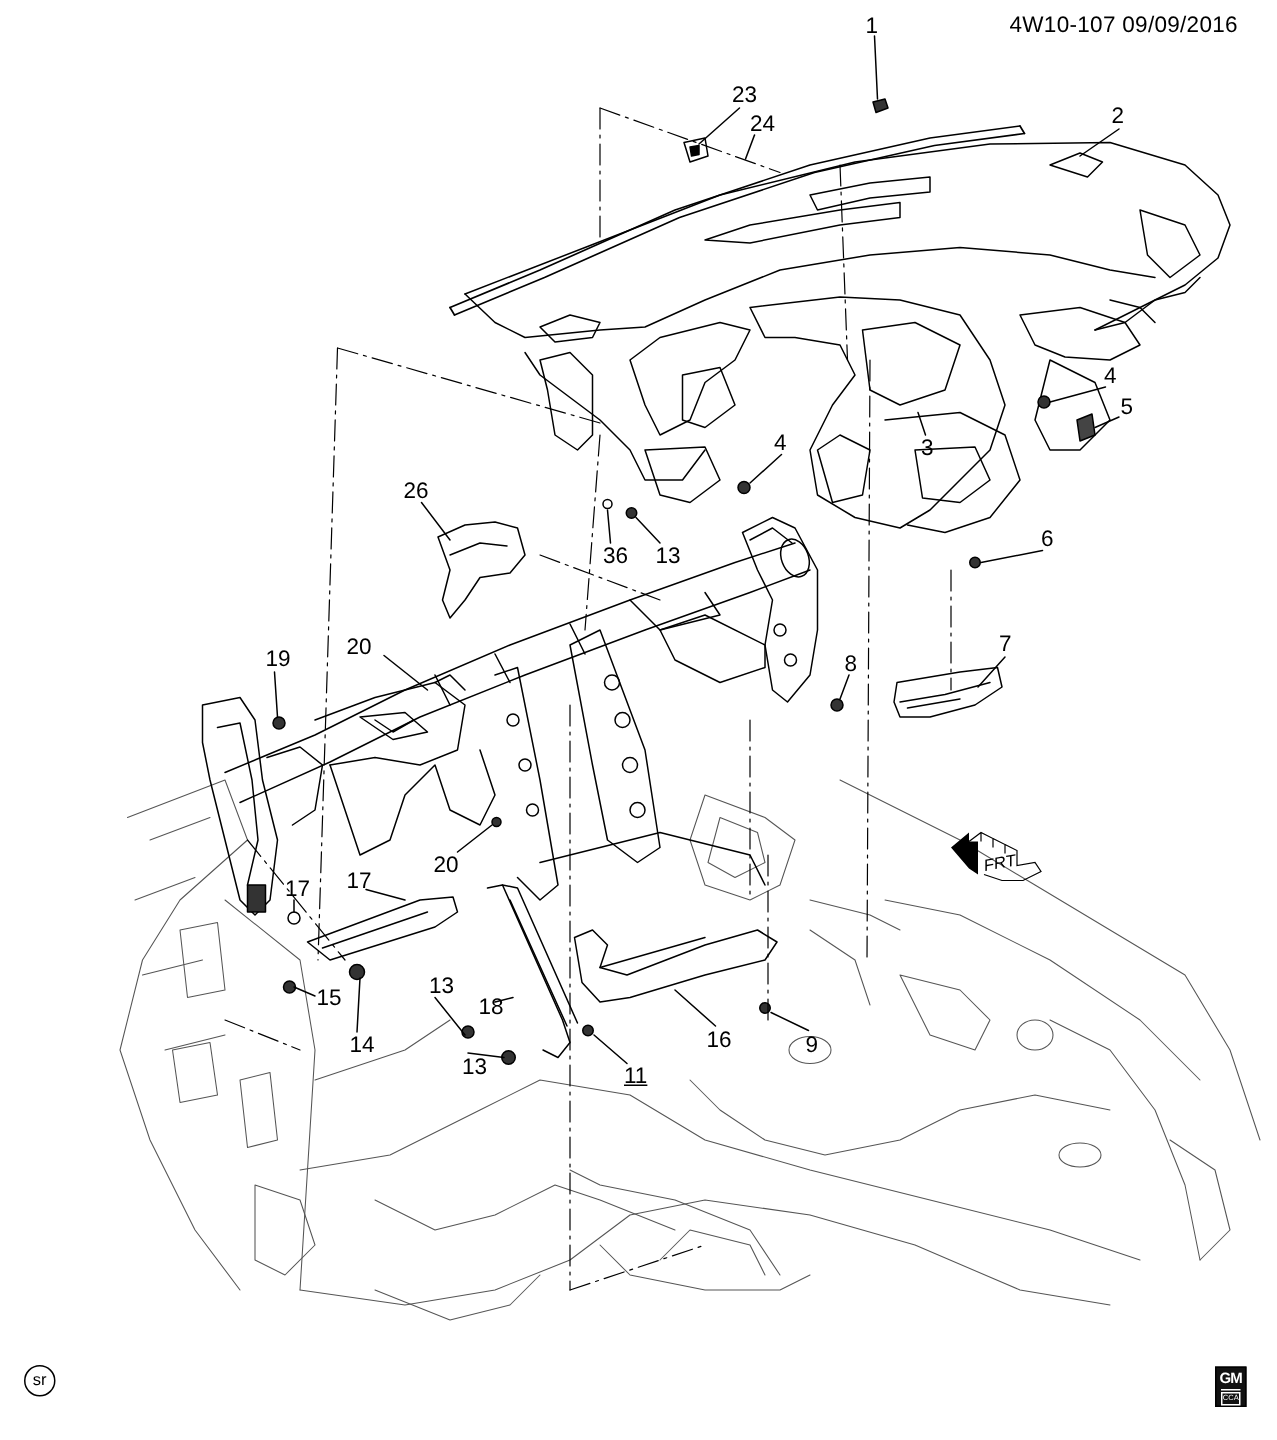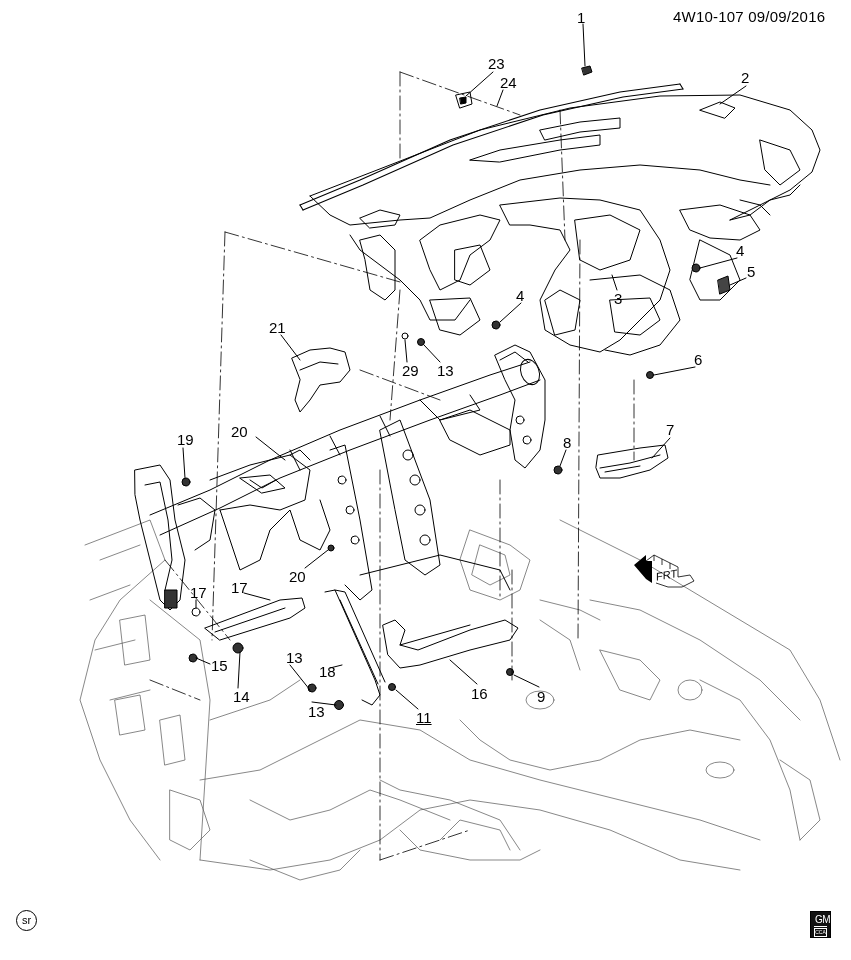--- a/index.html
+++ b/index.html
@@ -2,21 +2,21 @@
 <html><head>
 <meta charset="utf-8">
 <style>
   html,body{margin:0;padding:0;background:#fff;}
   body{width:851px;height:960px;position:relative;overflow:hidden;font-family:"Liberation Sans",sans-serif;color:#000;}
   #canvas{position:absolute;left:0;top:0;width:851px;height:960px;}
   .header-code{position:absolute;left:673px;top:8px;font-size:15px;letter-spacing:0.2px;white-space:nowrap;}
   .callout{position:absolute;font-size:15px;line-height:15px;white-space:nowrap;cursor:pointer;}
   .sr-badge{position:absolute;left:16px;top:910px;width:19px;height:19px;border:1.6px solid #000;border-radius:50%;font-size:11px;line-height:19px;text-align:center;}
   .gm-logo{position:absolute;left:810px;top:911px;width:21px;height:27px;background:#111;border:1px solid #000;box-sizing:border-box;color:#fff;text-align:center;}
-  .gm-logo .gm{display:block;font-size:10px;font-weight:normal;line-height:11px;margin-top:2px;letter-spacing:-0.5px;text-align:right;}
+  .gm-logo .gm{display:block;font-size:10px;font-weight:bold;line-height:11px;margin-top:2px;letter-spacing:-0.5px;}
   .gm-logo .bar{display:block;height:1px;background:#fff;margin:1px 3px;}
   .gm-logo .sub{display:block;font-size:5px;line-height:7px;border:1px solid #fff;margin:1px 3px 0 3px;}
   .frt{position:absolute;left:632px;top:553px;width:64px;height:36px;}
 </style>
 </head>
 <body>
 
 <svg id="canvas" viewBox="0 0 851 960" xmlns="http://www.w3.org/2000/svg" fill="none" stroke="#000" stroke-width="1" stroke-linejoin="round" stroke-linecap="round">
 
   <g stroke="#555" stroke-width="0.7">
@@ -241,22 +241,22 @@
     <div class="callout" style="left: 437px; top: 363px;">13</div>
     <div class="callout" style="left: 286px; top: 650px;">13</div>
     <div class="callout" style="left: 308px; top: 704px;">13</div>
     <div class="callout" style="left: 233px; top: 689px;">14</div>
     <div class="callout" style="left: 211px; top: 658px;">15</div>
     <div class="callout" style="left: 190px; top: 585px;">17</div>
     <div class="callout" style="left: 231px; top: 580px;">17</div>
     <div class="callout" style="left: 289px; top: 569px;">20</div>
     <div class="callout" style="left: 177px; top: 432px;">19</div>
     <div class="callout" style="left: 231px; top: 424px;">20</div>
-    <div class="callout" style="left: 269px; top: 320px;">21</div>
-    <div class="callout" style="left: 402px; top: 363px;">29</div>
+    <div class="callout" style="left: 269px; top: 320px;">26</div>
+    <div class="callout" style="left: 402px; top: 363px;">36</div>
     <div class="callout" style="left: 488px; top: 56px;">23</div>
     <div class="callout" style="left: 500px; top: 75px;">24</div>
   </div>
 
 <svg class="frt" viewBox="0 0 64 36" xmlns="http://www.w3.org/2000/svg">
   <path d="M2 12 L14 2 L14 8 L20 8 L20 30 L14 26 Z" fill="#000"></path>
   <path d="M14 8 L22 2 L30 6 L30 12 M22 2 L22 8 M30 6 L38 10 L38 16 M38 10 L46 14 L46 24 L58 22 L62 28 L50 34 L36 34 L24 30" fill="none" stroke="#000" stroke-width="0.8"></path>
   <text x="24" y="32" font-family="Liberation Sans, sans-serif" font-size="11" fill="#000" transform="skewY(-10)">FRT</text>
 </svg>
 

